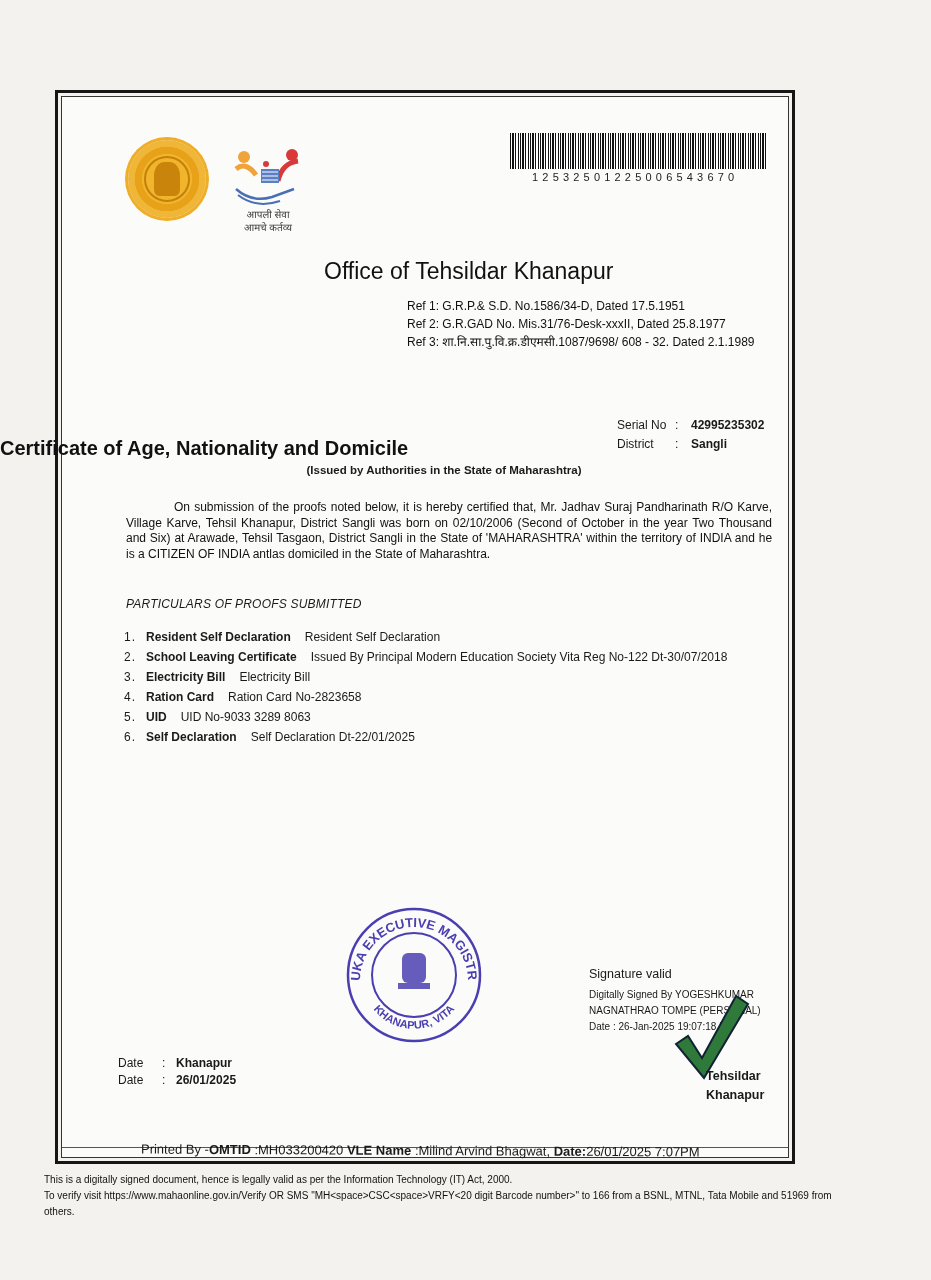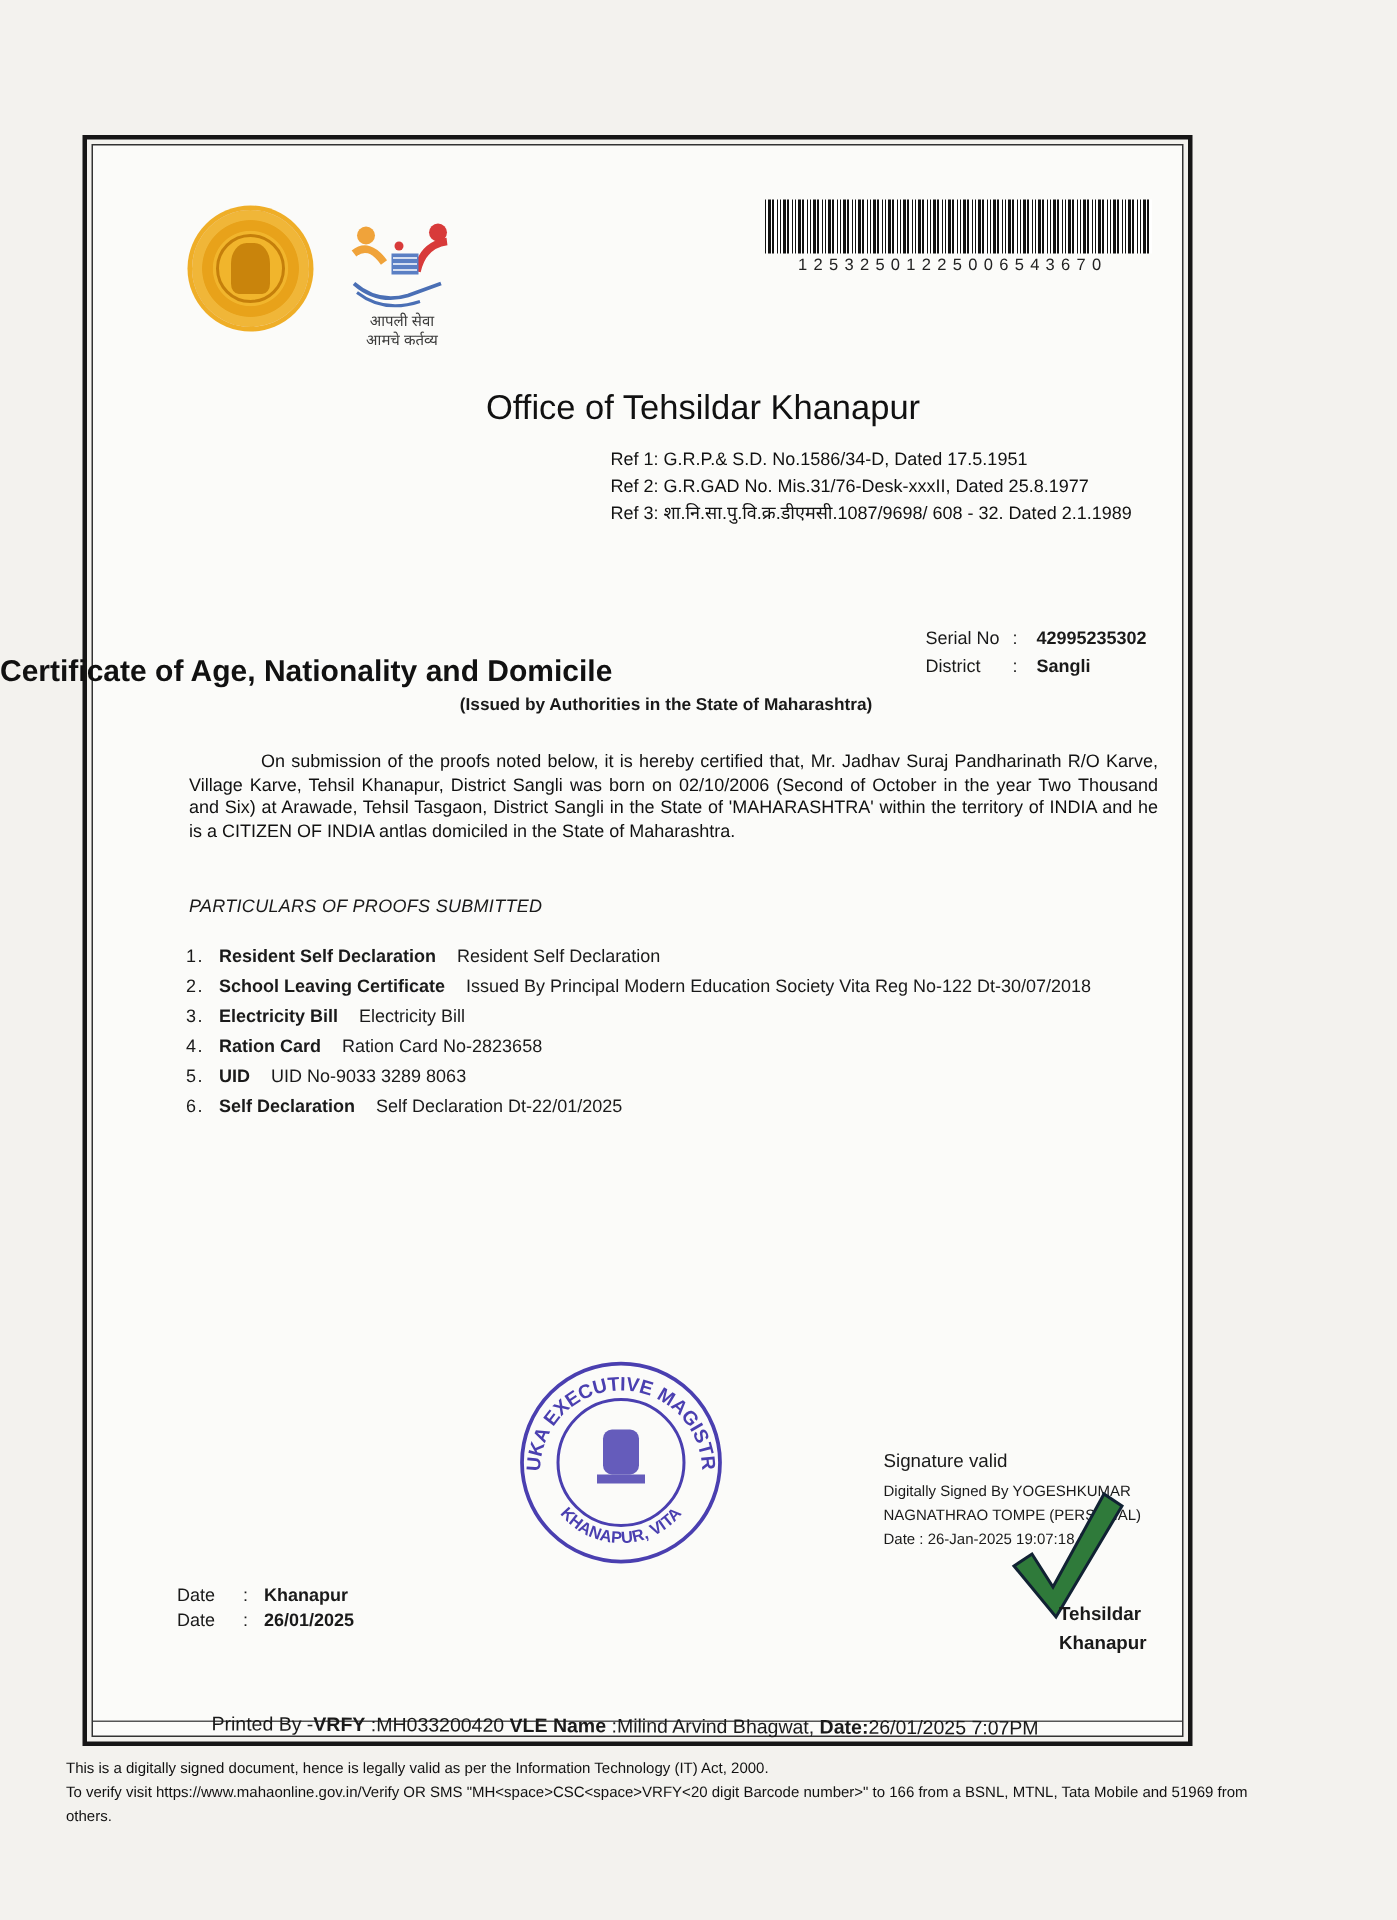--- a/index.html
+++ b/index.html
@@ -179,18 +179,18 @@
   <div>Tehsildar</div>
   <div>Khanapur</div>
 </div>
 
 <div class="place">
   <div><span class="k">Date</span><span class="c">:</span><span class="v">Khanapur</span></div>
   <div><span class="k">Date</span><span class="c">:</span><span class="v">26/01/2025</span></div>
 </div>
 
 <div class="printed-line"></div>
-<div class="printed"><span>Printed By -</span><b>VRFY</b> <span>:MH033200420</span> <b>VLE Name</b> <span>:Milind Arvind Bhagwat,</span> <b>Date:</b><span>26/01/2025 7:07PM</span></div>
+<div class="printed"><span>Printed By -</span><b>OMTID</b> <span>:MH033200420</span> <b>VLE Name</b> <span>:Milind Arvind Bhagwat,</span> <b>Date:</b><span>26/01/2025 7:07PM</span></div>
 
 <div class="footer">
   <div>This is a digitally signed document, hence is legally valid as per the Information Technology (IT) Act, 2000.</div>
   <div>To verify visit https://www.mahaonline.gov.in/Verify OR SMS "MH&lt;space&gt;CSC&lt;space&gt;VRFY&lt;20 digit Barcode number&gt;" to 166 from a BSNL, MTNL, Tata Mobile and 51969 from others.</div>
 </div>
 
 </body></html>

